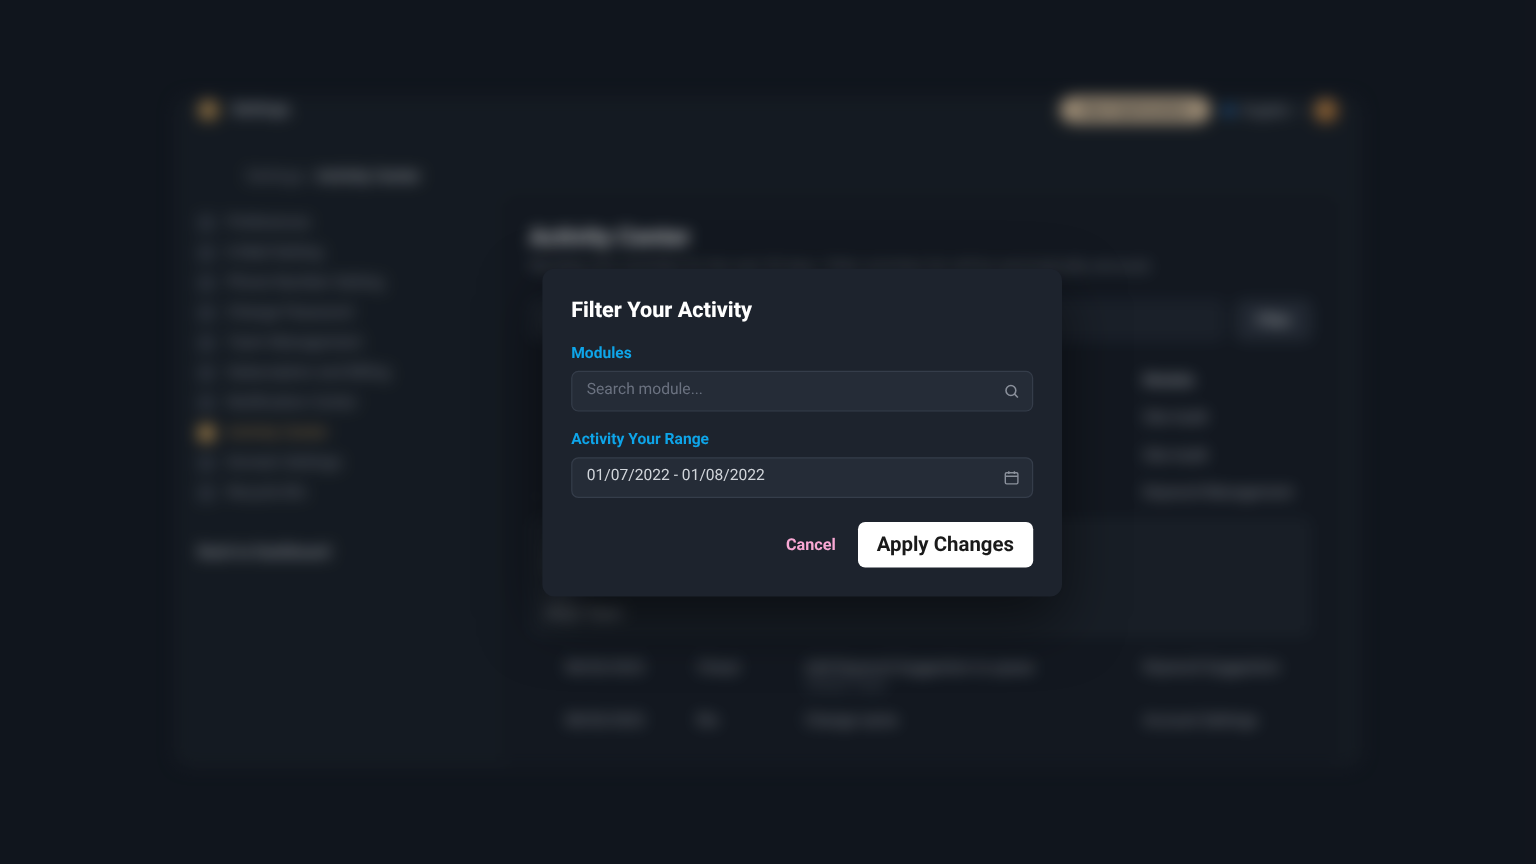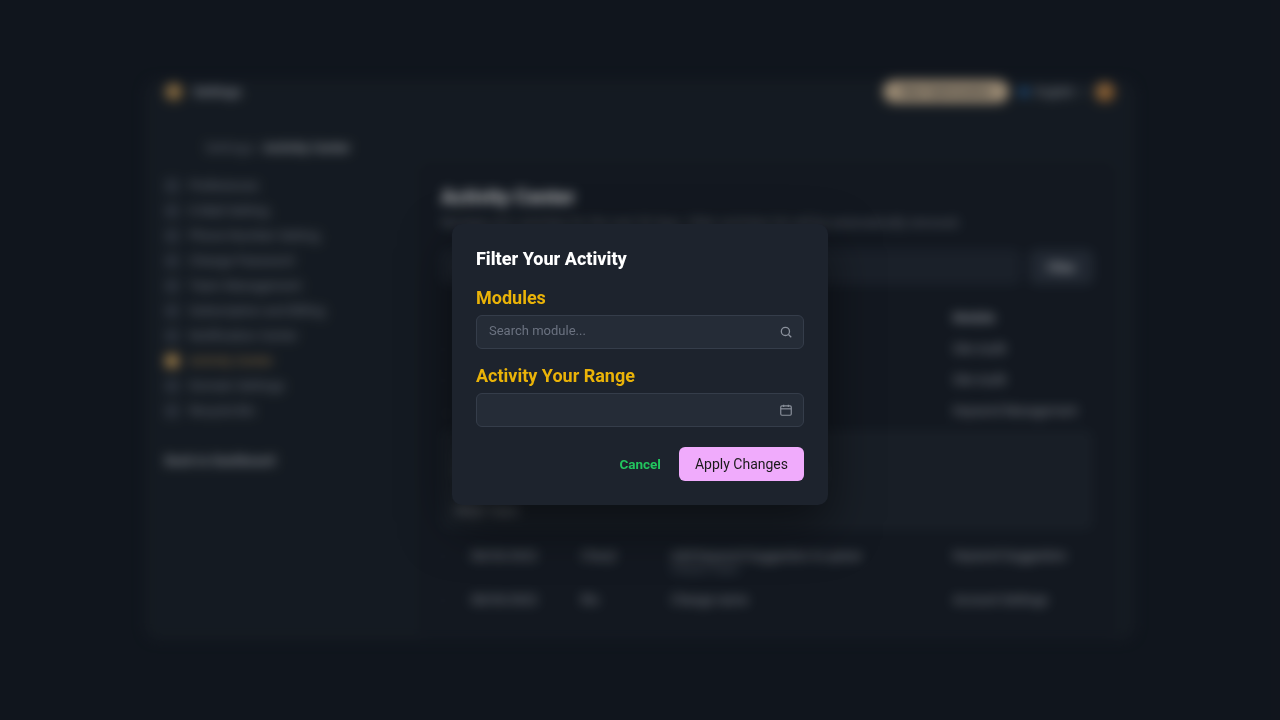--- a/index.html
+++ b/index.html
@@ -85,42 +85,42 @@
     .exp-val{ font-size:12.5px; color:#d1d5da; margin-top:2px;}
 
     
     .modal-scrim {
       position: absolute; inset: 0;
       background: rgba(12, 16, 22, 0.35);
       display: flex; align-items: center; justify-content: center;
     }
 
     .modal {
-      width: 376px;
+      width: 433px;
       background: #1d232d;
       border-radius: 10px;
       padding: 24px;
       box-shadow: 0 20px 50px rgba(0,0,0,0.5);
       position: absolute;
       top: 224px;
       left: 452px;
     }
 
     .modal-title {
       font-size: 18px;
       font-weight: 800;
       color: #ffffff;
       margin-bottom: 18px;
     }
 
     .field-group { margin-bottom: 16px; }
     .field-label {
-      font-size: 18px;
+      font-size: 13px;
       font-weight: 700;
-      color: #eab308;
+      color: #0ea5e9;
       margin-bottom: 7px;
       display: block;
     }
 
     .input-wrap {
       position: relative;
       background: #252c37;
       border: 1px solid #353d4a;
       border-radius: 6px;
       height: 34px;
@@ -137,27 +137,27 @@
     .input-ico {
       position: absolute; right: 10px; top: 50%; transform: translateY(-50%);
       width: 14px; height: 14px; color: #8b919c;
     }
 
     .modal-actions {
       display: flex; justify-content: flex-end; gap: 14px;
       margin-top: 20px; align-items: center;
     }
     .btn-cancel {
-      background: transparent; border: 0; color: #22c55e;
+      background: transparent; border: 0; color: #f9a8d4;
       font-size: 13.5px; font-weight: 700; cursor: pointer;
       padding: 8px 4px; font-family: inherit;
     }
     .btn-apply {
-      background: #f0abfc; border: 0; color: #1a1a1a;
-      font-size: 14px; font-weight: 400; cursor: pointer;
+      background: #ffffff; border: 0; color: #1a1a1a;
+      font-size: 17px; font-weight: 700; cursor: pointer;
       padding: 9px 16px; border-radius: 6px; font-family: inherit;
     }
 
     svg { display: block; }
   </style>
 </head>
 <body>
 
 <div class="page-bg">
   <div class="app-window">
@@ -300,20 +300,21 @@
               <circle cx="11" cy="11" r="7"></circle>
               <line x1="21" y1="21" x2="16.2" y2="16.2"></line>
             </svg>
         </span>
       </div>
     </div>
 
     <div class="field-group">
       <label class="field-label">Activity Your Range</label>
       <div class="input-wrap">
+        <input type="text" value="01/07/2022 - 01/08/2022" style="">
         <span class="input-ico">
           <svg viewBox="0 0 24 24" width="14" height="14" fill="none" stroke="currentColor" stroke-width="2">
               <rect x="3" y="5" width="18" height="16" rx="2"></rect>
               <line x1="3" y1="10" x2="21" y2="10"></line>
               <line x1="8" y1="3" x2="8" y2="7"></line>
               <line x1="16" y1="3" x2="16" y2="7"></line>
             </svg>
         </span>
       </div>
     </div>

